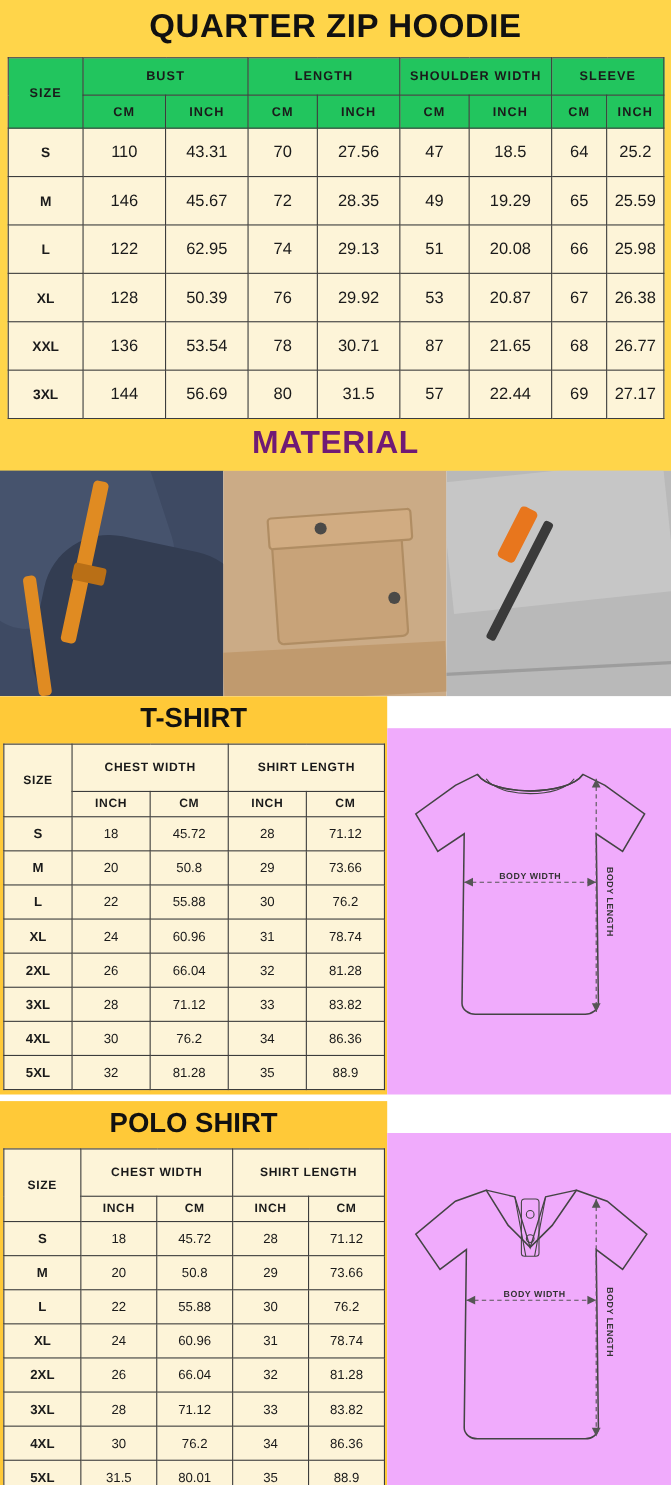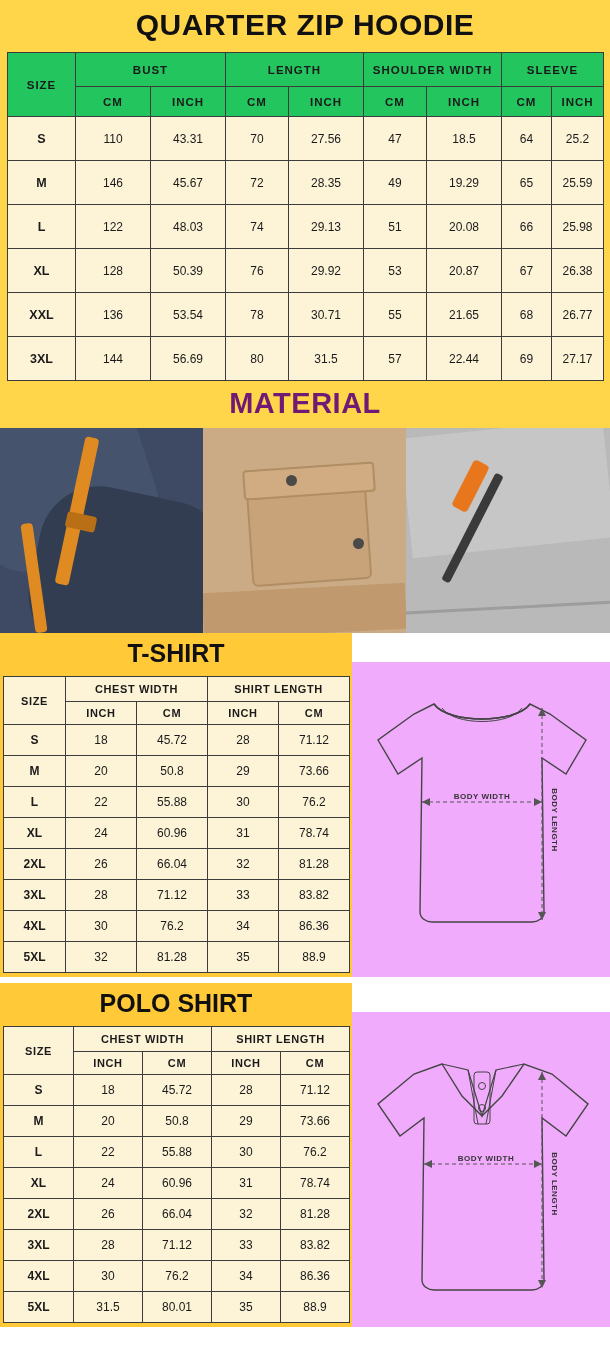--- a/index.html
+++ b/index.html
@@ -40,21 +40,21 @@
     font-size: 11px;
     color: #1a1a1a;
   }
   table.hoodie th {
     font-weight: bold;
     letter-spacing: 1px;
     background: #22c55e;
   }
   table.hoodie tr.grp th { height: 34px; font-size: 11.5px; }
   table.hoodie tr.unit th { height: 30px; font-size: 11.5px; }
-  table.hoodie td { height: 44px; font-size: 12px; }
+  table.hoodie td { height: 44px; font-size: 15px; }
   table.hoodie td.size { font-weight: bold; font-size: 12.5px; }
 
   
   .material-band {
     background: #ffd54a;
     text-align: center;
     padding: 6px 0 8px 0;
   }
   .material-title {
     font-size: 29px;
@@ -151,21 +151,21 @@
     margin: 0 3px 4px 3px;
     background: #fdf4d8;
     table-layout: fixed;
   }
   table.shirt th, table.shirt td {
     border: 1px solid #3c3c3c;
     text-align: center;
     color: #1a1a1a;
   }
   table.shirt th { font-size: 11px; font-weight: bold; letter-spacing: .6px; background:#fdf4d8;}
-  table.shirt tr.grp th { height: 25px; }
+  table.shirt tr.grp th { height: 43px; }
   table.shirt tr.unit th { height: 23px; }
   table.shirt td { height: 31px; font-size: 12px; }
   table.shirt td.size { font-weight: bold; font-size: 12px; }
 
   .diagram { display:block; margin: 0 auto; }
   .diag-label {
     font-size: 8px;
     font-weight: bold;
     fill: #333;
     font-family: "Liberation Sans", sans-serif;
@@ -227,21 +227,21 @@
       <td>72</td>
       <td>28.35</td>
       <td>49</td>
       <td>19.29</td>
       <td>65</td>
       <td>25.59</td>
     </tr>
     <tr>
       <td class="size">L</td>
       <td>122</td>
-      <td>48.03</td>
+      <td>62.95</td>
       <td>74</td>
       <td>29.13</td>
       <td>51</td>
       <td>20.08</td>
       <td>66</td>
       <td>25.98</td>
     </tr>
     <tr>
       <td class="size">XL</td>
       <td>128</td>
@@ -252,21 +252,21 @@
       <td>20.87</td>
       <td>67</td>
       <td>26.38</td>
     </tr>
     <tr>
       <td class="size">XXL</td>
       <td>136</td>
       <td>53.54</td>
       <td>78</td>
       <td>30.71</td>
-      <td>55</td>
+      <td>87</td>
       <td>21.65</td>
       <td>68</td>
       <td>26.77</td>
     </tr>
     <tr>
       <td class="size">3XL</td>
       <td>144</td>
       <td>56.69</td>
       <td>80</td>
       <td>31.5</td>

